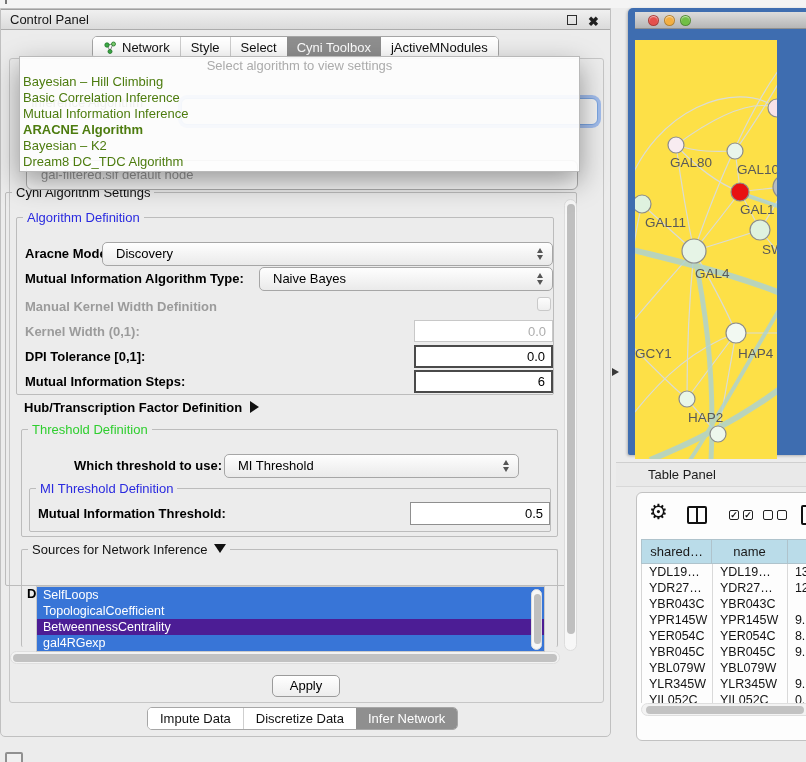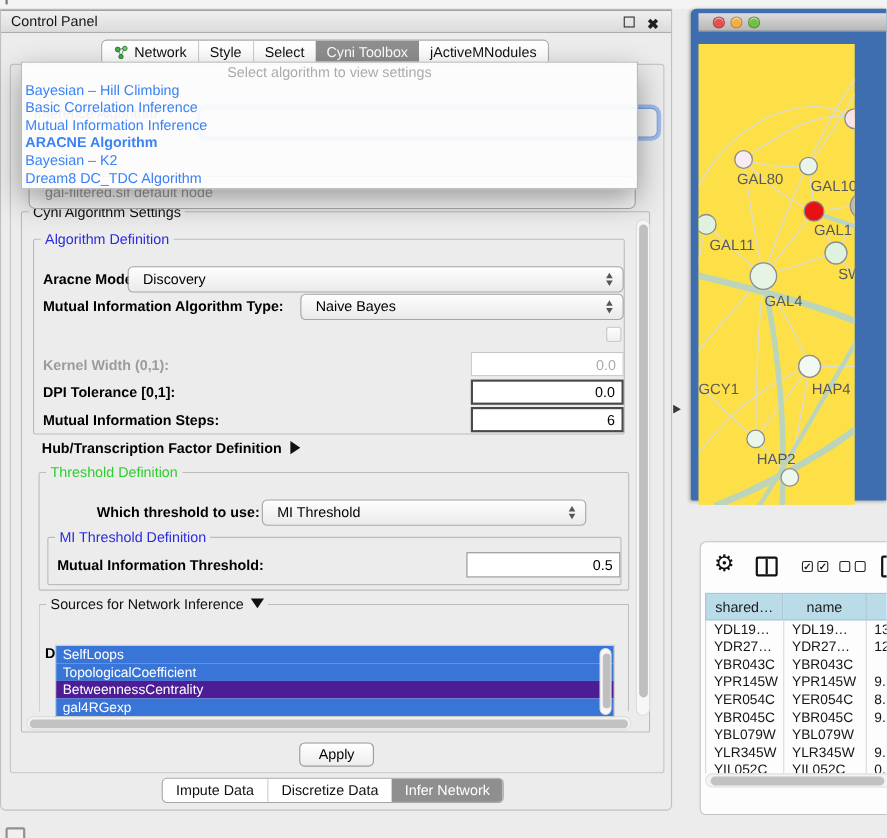--- a/index.html
+++ b/index.html
@@ -49,21 +49,21 @@
                  box-shadow:0 0 0 3px rgba(100,150,235,.55); }
   .ghost-dt { position:absolute; left:25px; top:130px; width:552px; height:30px; z-index:2;
               border:1px solid #ACACAC; border-radius:6px; background:#F7F7F7;
               font-size:13px; color:#999; line-height:28px; padding-left:14px; }
 
   
   .popup { position:absolute; left:18px; top:26px; width:561px; height:116px; z-index:5;
            background:rgba(253,253,253,0.92); border:1px solid #B9B9B9;
            box-shadow:0 10px 26px rgba(0,0,0,.38); }
   .popup-ph { height:17px; text-align:center; color:#ABABAB; font-size:13px; line-height:17px; }
-  .dd-item { height:16px; line-height:16px; font-size:13px; color:#3b82f6; padding-left:3px; white-space:nowrap; }
+  .dd-item { height:16px; line-height:16px; font-size:13px; color:#4d7c0f; padding-left:3px; white-space:nowrap; }
   .dd-item.dd-sel { font-weight:bold; }
 
   
   .grp { position:absolute; border:1px solid #BCBCBC; border-radius:2px; }
   .legend { position:absolute; top:-8px; left:6px; background:#ECECEC; padding:0 4px;
             font-size:13px; color:#111; white-space:nowrap; }
   .legend.blue { color:#2A2ADF; }
   .legend.green { color:#2FCE2F; }
 
   .lbl { position:absolute; font-size:13px; font-weight:bold; color:#000; white-space:nowrap; }
@@ -208,21 +208,21 @@
         <div id="popup-list">
             <div class="dd-item">Bayesian – Hill Climbing</div>
             <div class="dd-item">Basic Correlation Inference</div>
             <div class="dd-item">Mutual Information Inference</div>
             <div class="dd-item dd-sel">ARACNE Algorithm</div>
             <div class="dd-item">Bayesian – K2</div>
             <div class="dd-item">Dream8 DC_TDC Algorithm</div>
           </div>
       </div>
 
-      <div class="grp" style="left:18px; top:162px; width:572px; height:474px;">
+      <div class="grp" style="left:4px; top:162px; width:572px; height:394px;">
         <div class="legend">Cyni Algorithm Settings</div>
 
         <div class="vtrack" style="left:558px; top:6px; width:13px; height:452px;">
           <div class="vthumb" style="left:2px; top:4px; width:8px; height:430px;"></div>
         </div>
 
         <div class="htrack" style="left:4px; top:458px; width:550px; height:13px;">
           <div class="hthumb" style="left:2px; top:2px; width:544px; height:8px;"></div>
         </div>
 
@@ -234,20 +234,21 @@
             <span class="cv">Discovery</span>
             <span class="spin"></span>
           </div>
 
           <div class="lbl" style="left:8px; top:53px;">Mutual Information Algorithm Type:</div>
           <div class="combo" style="left:242px; top:49px; width:294px; height:24px;">
             <span class="cv">Naive Bayes</span>
             <span class="spin"></span>
           </div>
 
+          <div class="lbl dim" style="left:8px; top:81px;">Manual Kernel Width Definition</div>
           <div class="checkbox" style="left:520px; top:79px;"></div>
 
           <div class="lbl dim" style="left:8px; top:106px;">Kernel Width (0,1):</div>
           <input class="tf dim" style="left: 397px; top: 102px; width: 139px; height: 22px;" readonly="" value="0.0">
 
           <div class="lbl" style="left:8px; top:131px;">DPI Tolerance [0,1]:</div>
           <input class="tf strong" style="left: 397px; top: 127px; width: 139px; height: 23px;" value="0.0">
 
           <div class="lbl" style="left:8px; top:156px;">Mutual Information Steps:</div>
           <input class="tf strong" style="left: 397px; top: 152px; width: 139px; height: 23px;" value="6">
@@ -381,20 +382,23 @@
             <text x="60" y="238">GAL4</text>
             <text x="0" y="318">GCY1</text>
             <text x="103" y="318">HAP4</text>
             <text x="165" y="318">Y</text>
             <text x="53" y="382">HAP2</text>
           </g>
       </svg>
     </div>
   </div>
 
+  <div class="tp-titlebar">
+    <span>Table Panel</span>
+  </div>
 
   <div class="tpanel">
     <div class="tp-toolbar">
       <div class="gear">⚙</div>
       <div class="cols-ico"></div>
       <div class="cb" style="left:92px;">✓</div>
       <div class="cb" style="left:106px;">✓</div>
       <div class="cb" style="left:126px;"></div>
       <div class="cb" style="left:140px;"></div>
       <div class="page-ico"></div>

